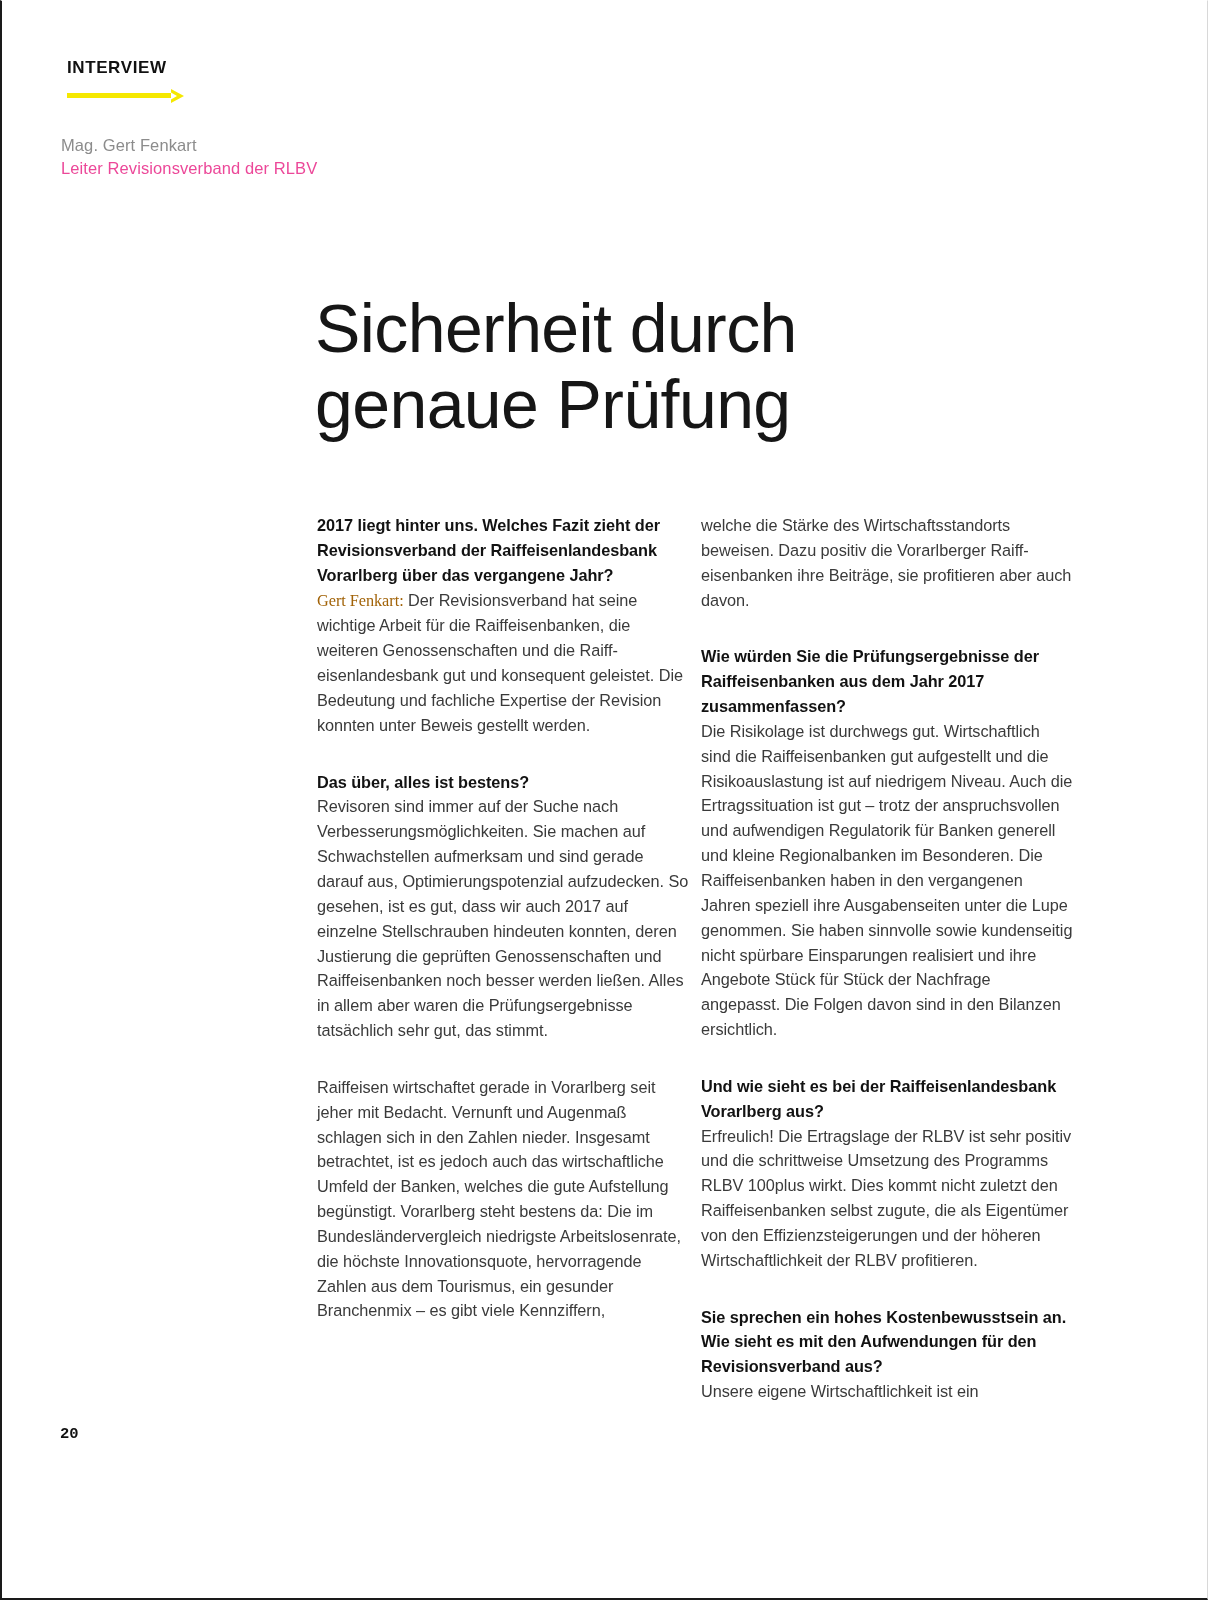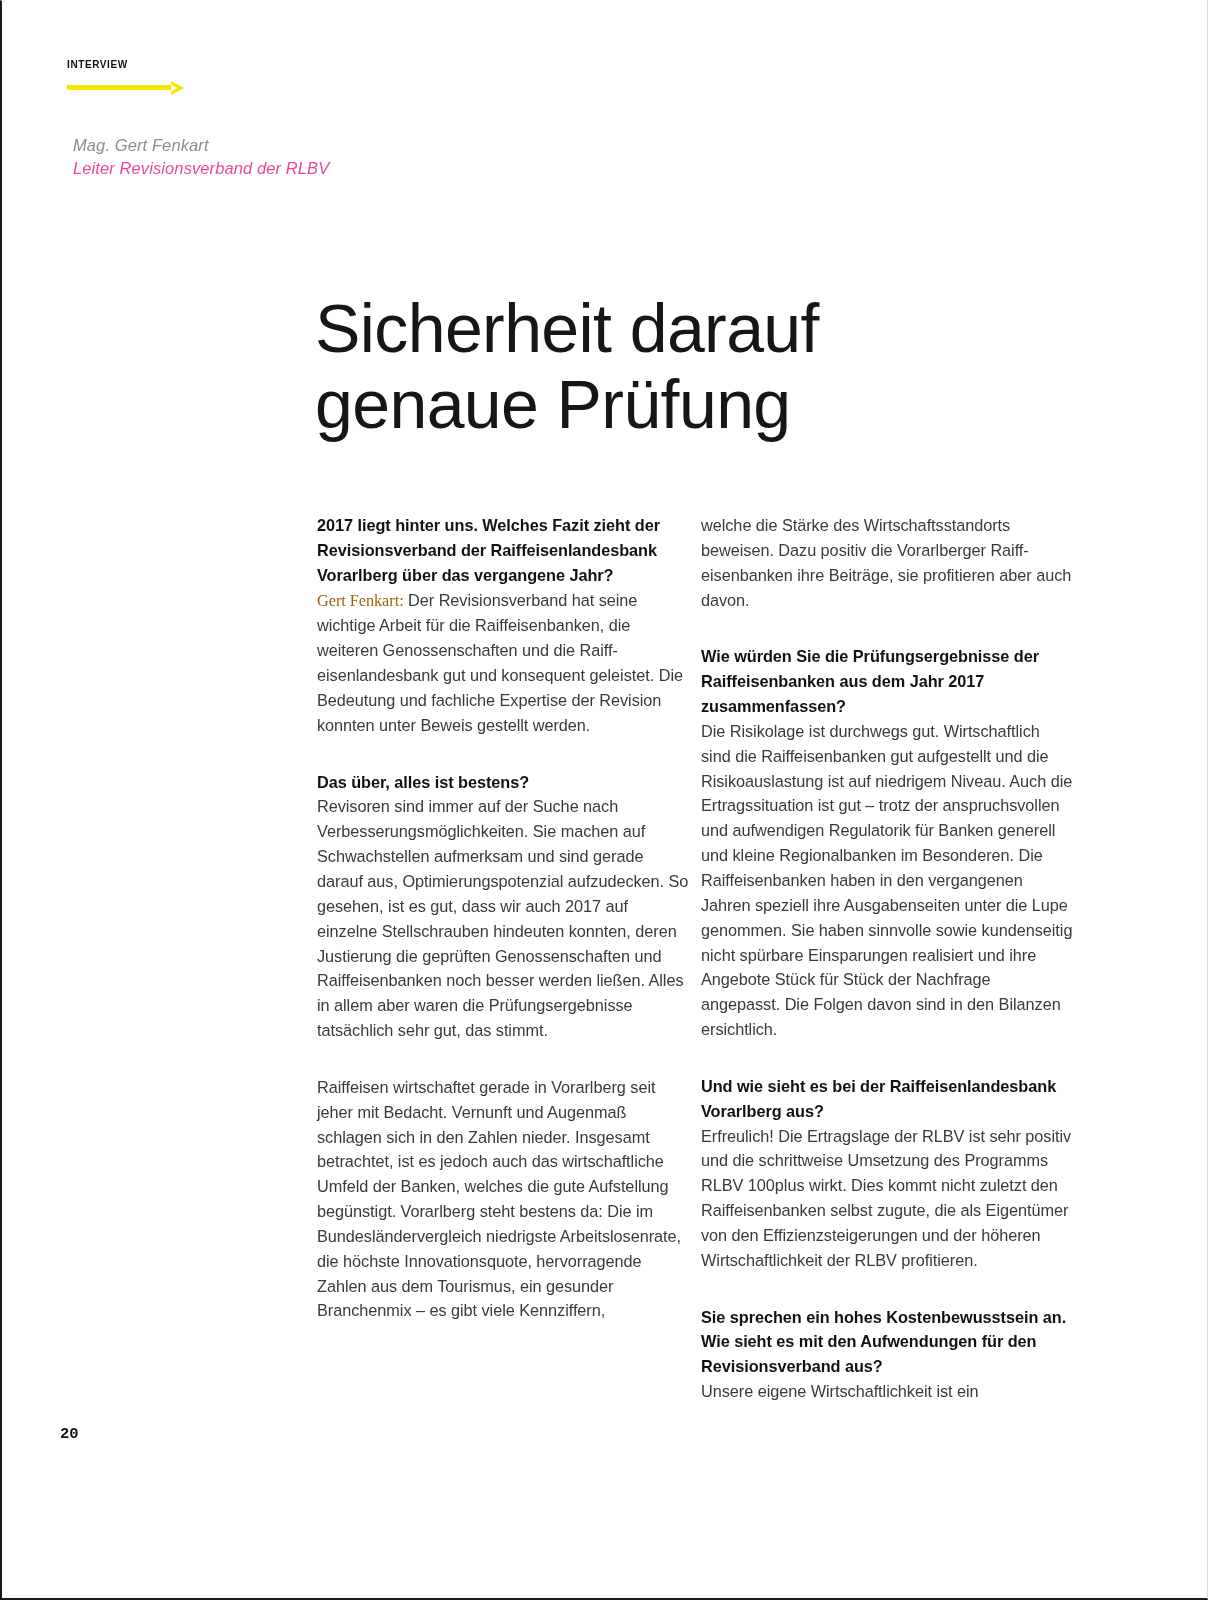--- a/index.html
+++ b/index.html
@@ -26,41 +26,40 @@
   }
 
   
   .kicker-block {
     position: absolute;
     left: 65px;
     top: 58px;
     width: 300px;
   }
   .kicker-label {
-    font-size: 10px;
+    font-size: 17px;
     font-weight: bold;
     letter-spacing: 0.6px;
     color: #111111;
     line-height: 1.1;
   }
   .kicker-arrow {
     position: relative;
     margin-top: 11px;
     height: 14px;
     width: 130px;
   }
   .kicker-arrow svg { display: block; }
 
   
   .byline {
     position: absolute;
-    left: 71px;
+    left: 59px;
     top: 133px;
     line-height: 1.42;
-    font-style: italic;
   }
   .byline-name {
     font-size: 16.5px;
     color: #8c8c8c;
     letter-spacing: 0.1px;
   }
   .byline-role {
     font-size: 16.5px;
     color: #ec4899;
     letter-spacing: 0.1px;
@@ -150,21 +149,21 @@
       </svg>
     </div>
   </div>
 
   <div class="byline">
     <div class="byline-name">Mag. Gert Fenkart</div>
     <div class="byline-role">Leiter Revisionsverband der RLBV</div>
   </div>
 
   <h1 class="headline">
-    <span class="headline-line">Sicherheit darauf</span>
+    <span class="headline-line">Sicherheit durch</span>
     <span class="headline-line">genaue Prüfung</span>
   </h1>
 
   <div class="columns">
 
     <div class="column">
 
       <div class="qa-block">
         <p class="question">2017 liegt hinter uns. Welches Fazit zieht der Revisionsverband der Raiffeisen­landesbank Vorarlberg über das vergan­gene Jahr?</p>
         <p class="answer"><span class="speaker">Gert Fenkart:</span><span> Der Revisionsverband hat seine wichtige Arbeit für die Raiffeisenbanken, die weiteren Genossenschaften und die Raiff­eisenlandesbank gut und konsequent geleis­tet. Die Bedeutung und fachliche Expertise der Revision konnten unter Beweis gestellt werden.</span></p>

